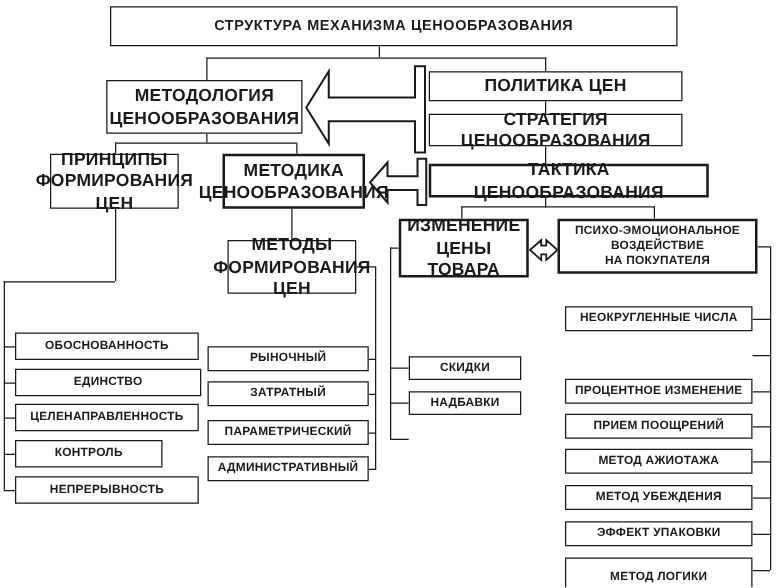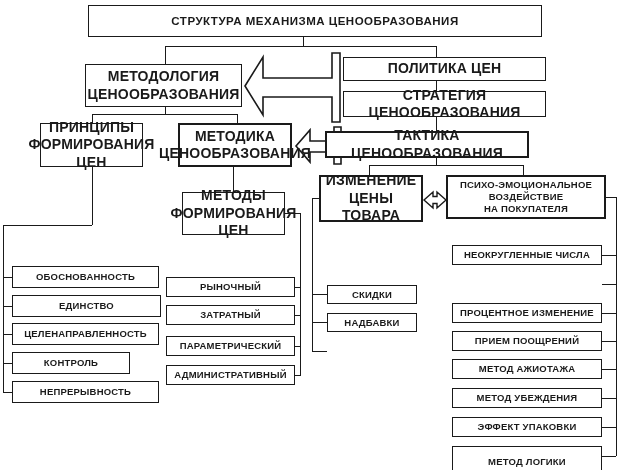--- a/index.html
+++ b/index.html
@@ -88,21 +88,21 @@
 
   <div class="box f11" style="left:88px;top:5px;width:454px;height:32px">СТРУКТУРА МЕХАНИЗМА ЦЕНООБРАЗОВАНИЯ</div>
 
   <div class="box f10" style="left:85px;top:64px;width:157px;height:43px">МЕТОДОЛОГИЯ
 ЦЕНООБРАЗОВАНИЯ</div>
 
   <div class="box f10" style="left:343px;top:57px;width:203px;height:24px">ПОЛИТИКА ЦЕН</div>
 
   <div class="box f10" style="left:343px;top:91px;width:203px;height:26px">СТРАТЕГИЯ ЦЕНООБРАЗОВАНИЯ</div>
 
-  <div class="box f10 bold2" style="left:325px;top:131px;width:204px;height:27px">ТАКТИКА ЦЕНООБРАЗОВАНИЯ</div>
+  <div class="box f10 bold2" style="left:343px;top:131px;width:224px;height:27px">ТАКТИКА ЦЕНООБРАЗОВАНИЯ</div>
 
   <div class="box f10" style="left:40px;top:123px;width:103px;height:44px">ПРИНЦИПЫ
 ФОРМИРОВАНИЯ
 ЦЕН</div>
 
   <div class="box f10 bold2" style="left:178px;top:123px;width:114px;height:44px">МЕТОДИКА
 ЦЕНООБРАЗОВАНИЯ</div>
 
   <div class="box f10" style="left:182px;top:192px;width:103px;height:43px">МЕТОДЫ
 ФОРМИРОВАНИЯ

